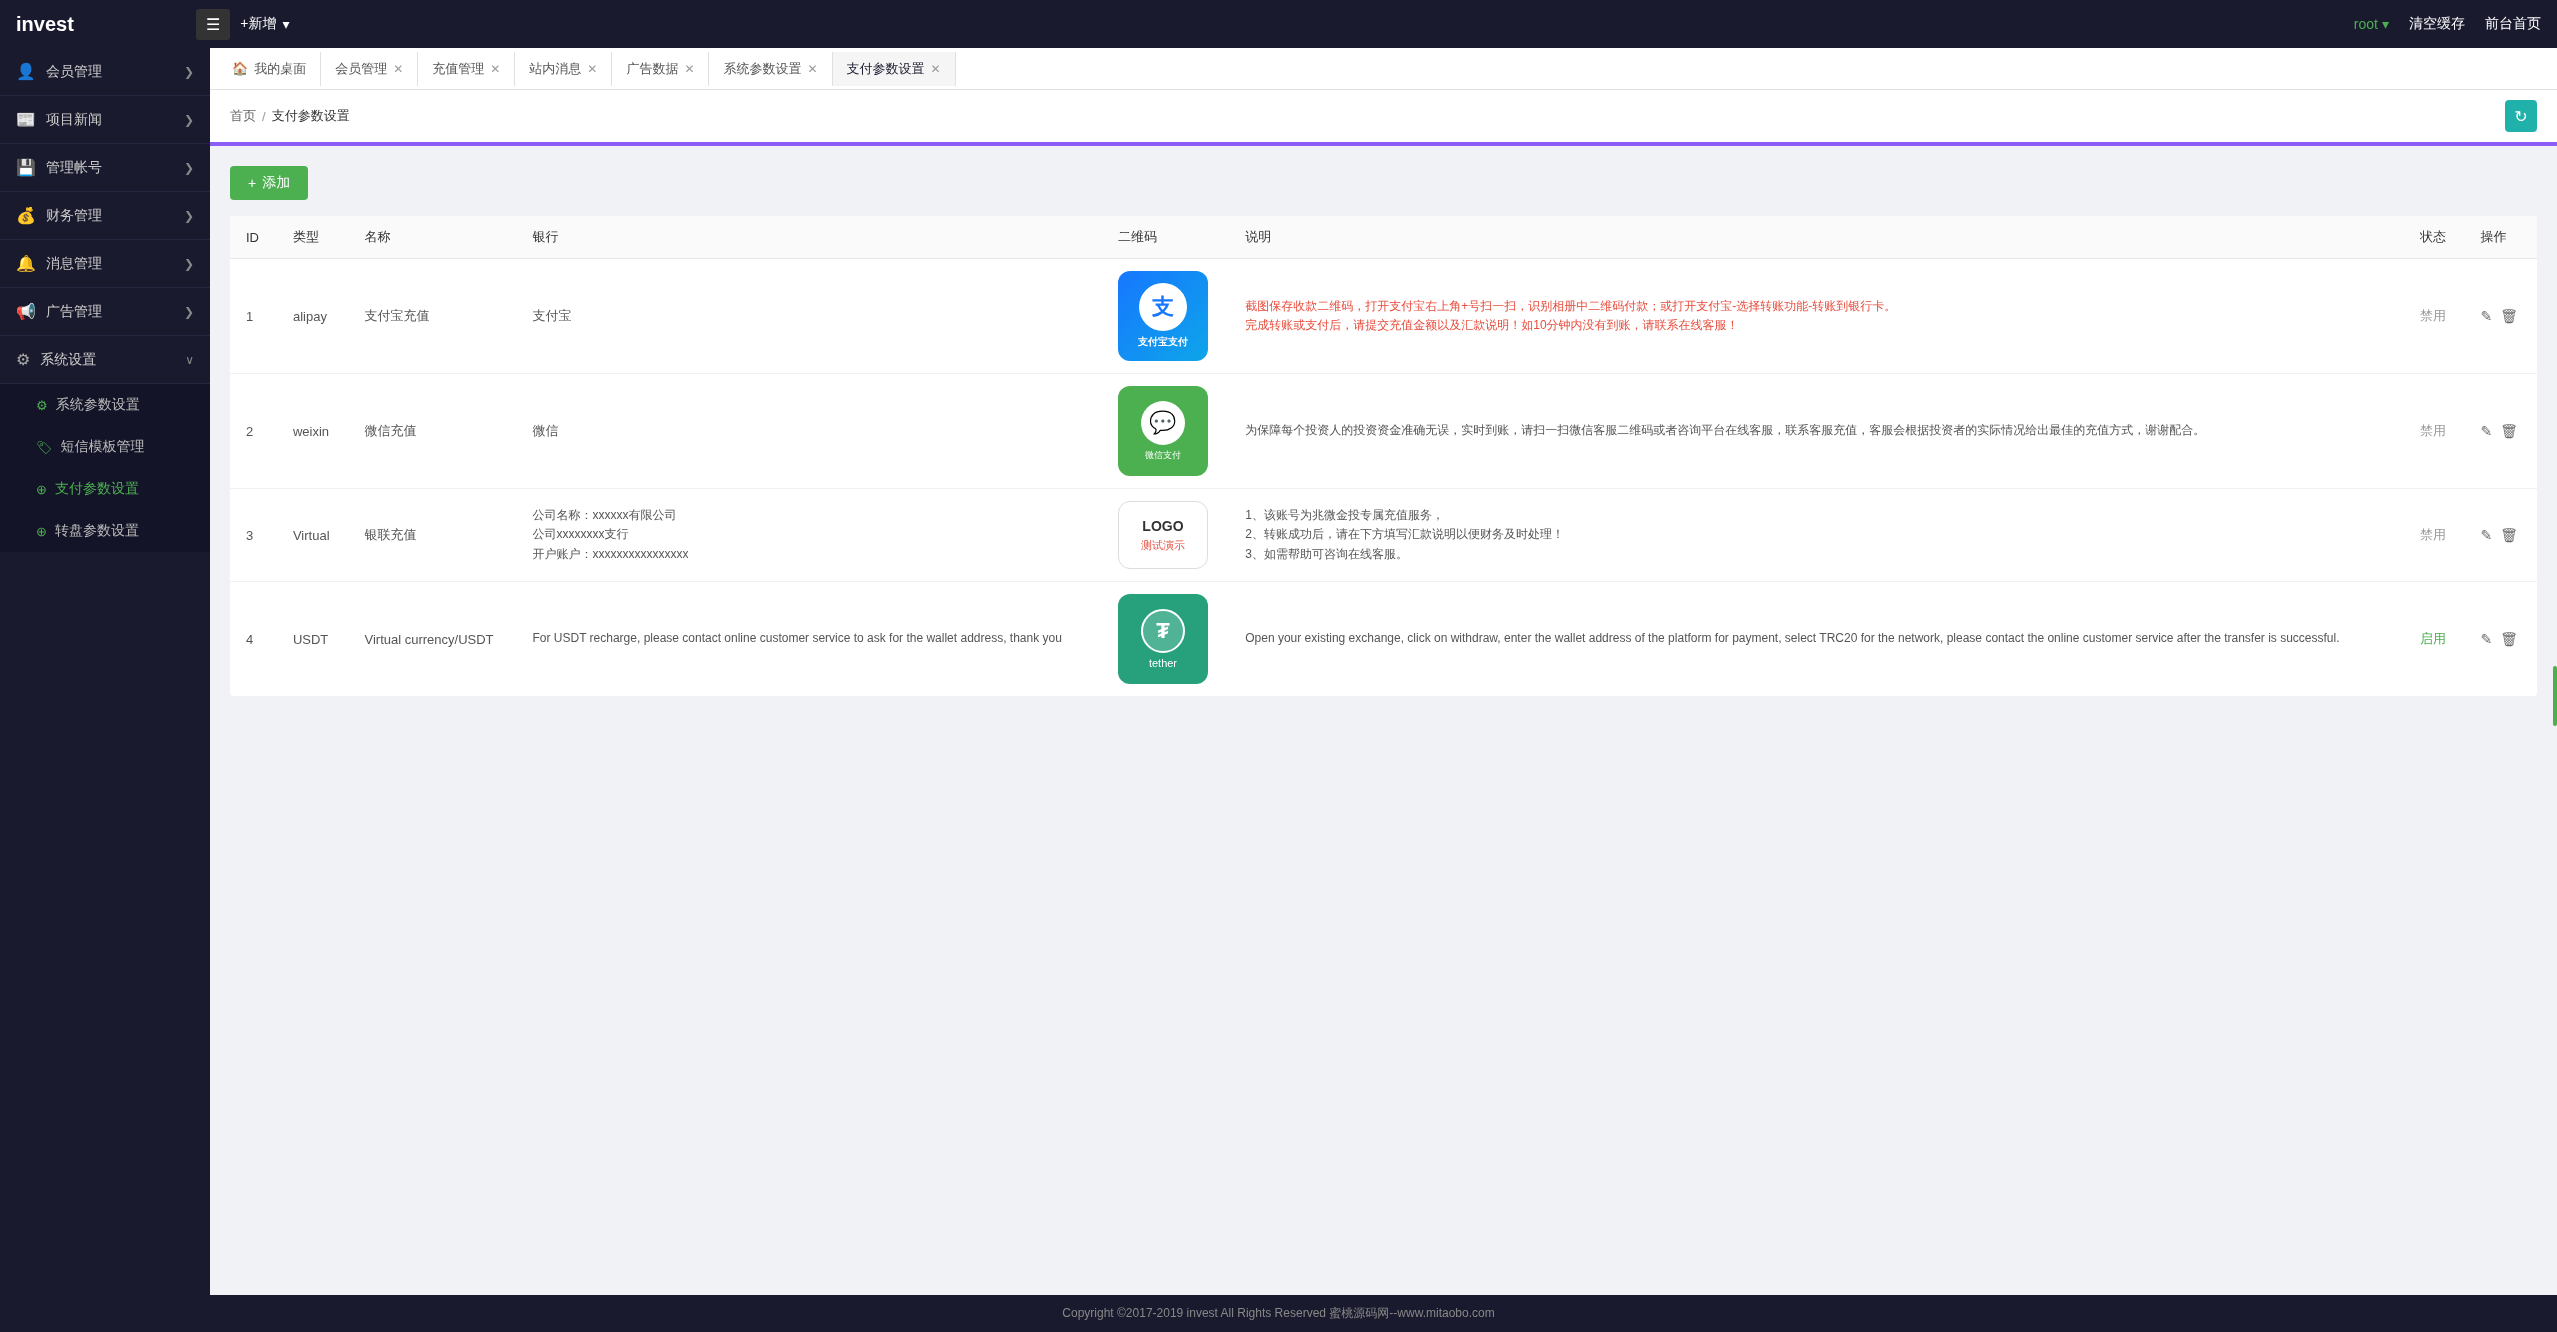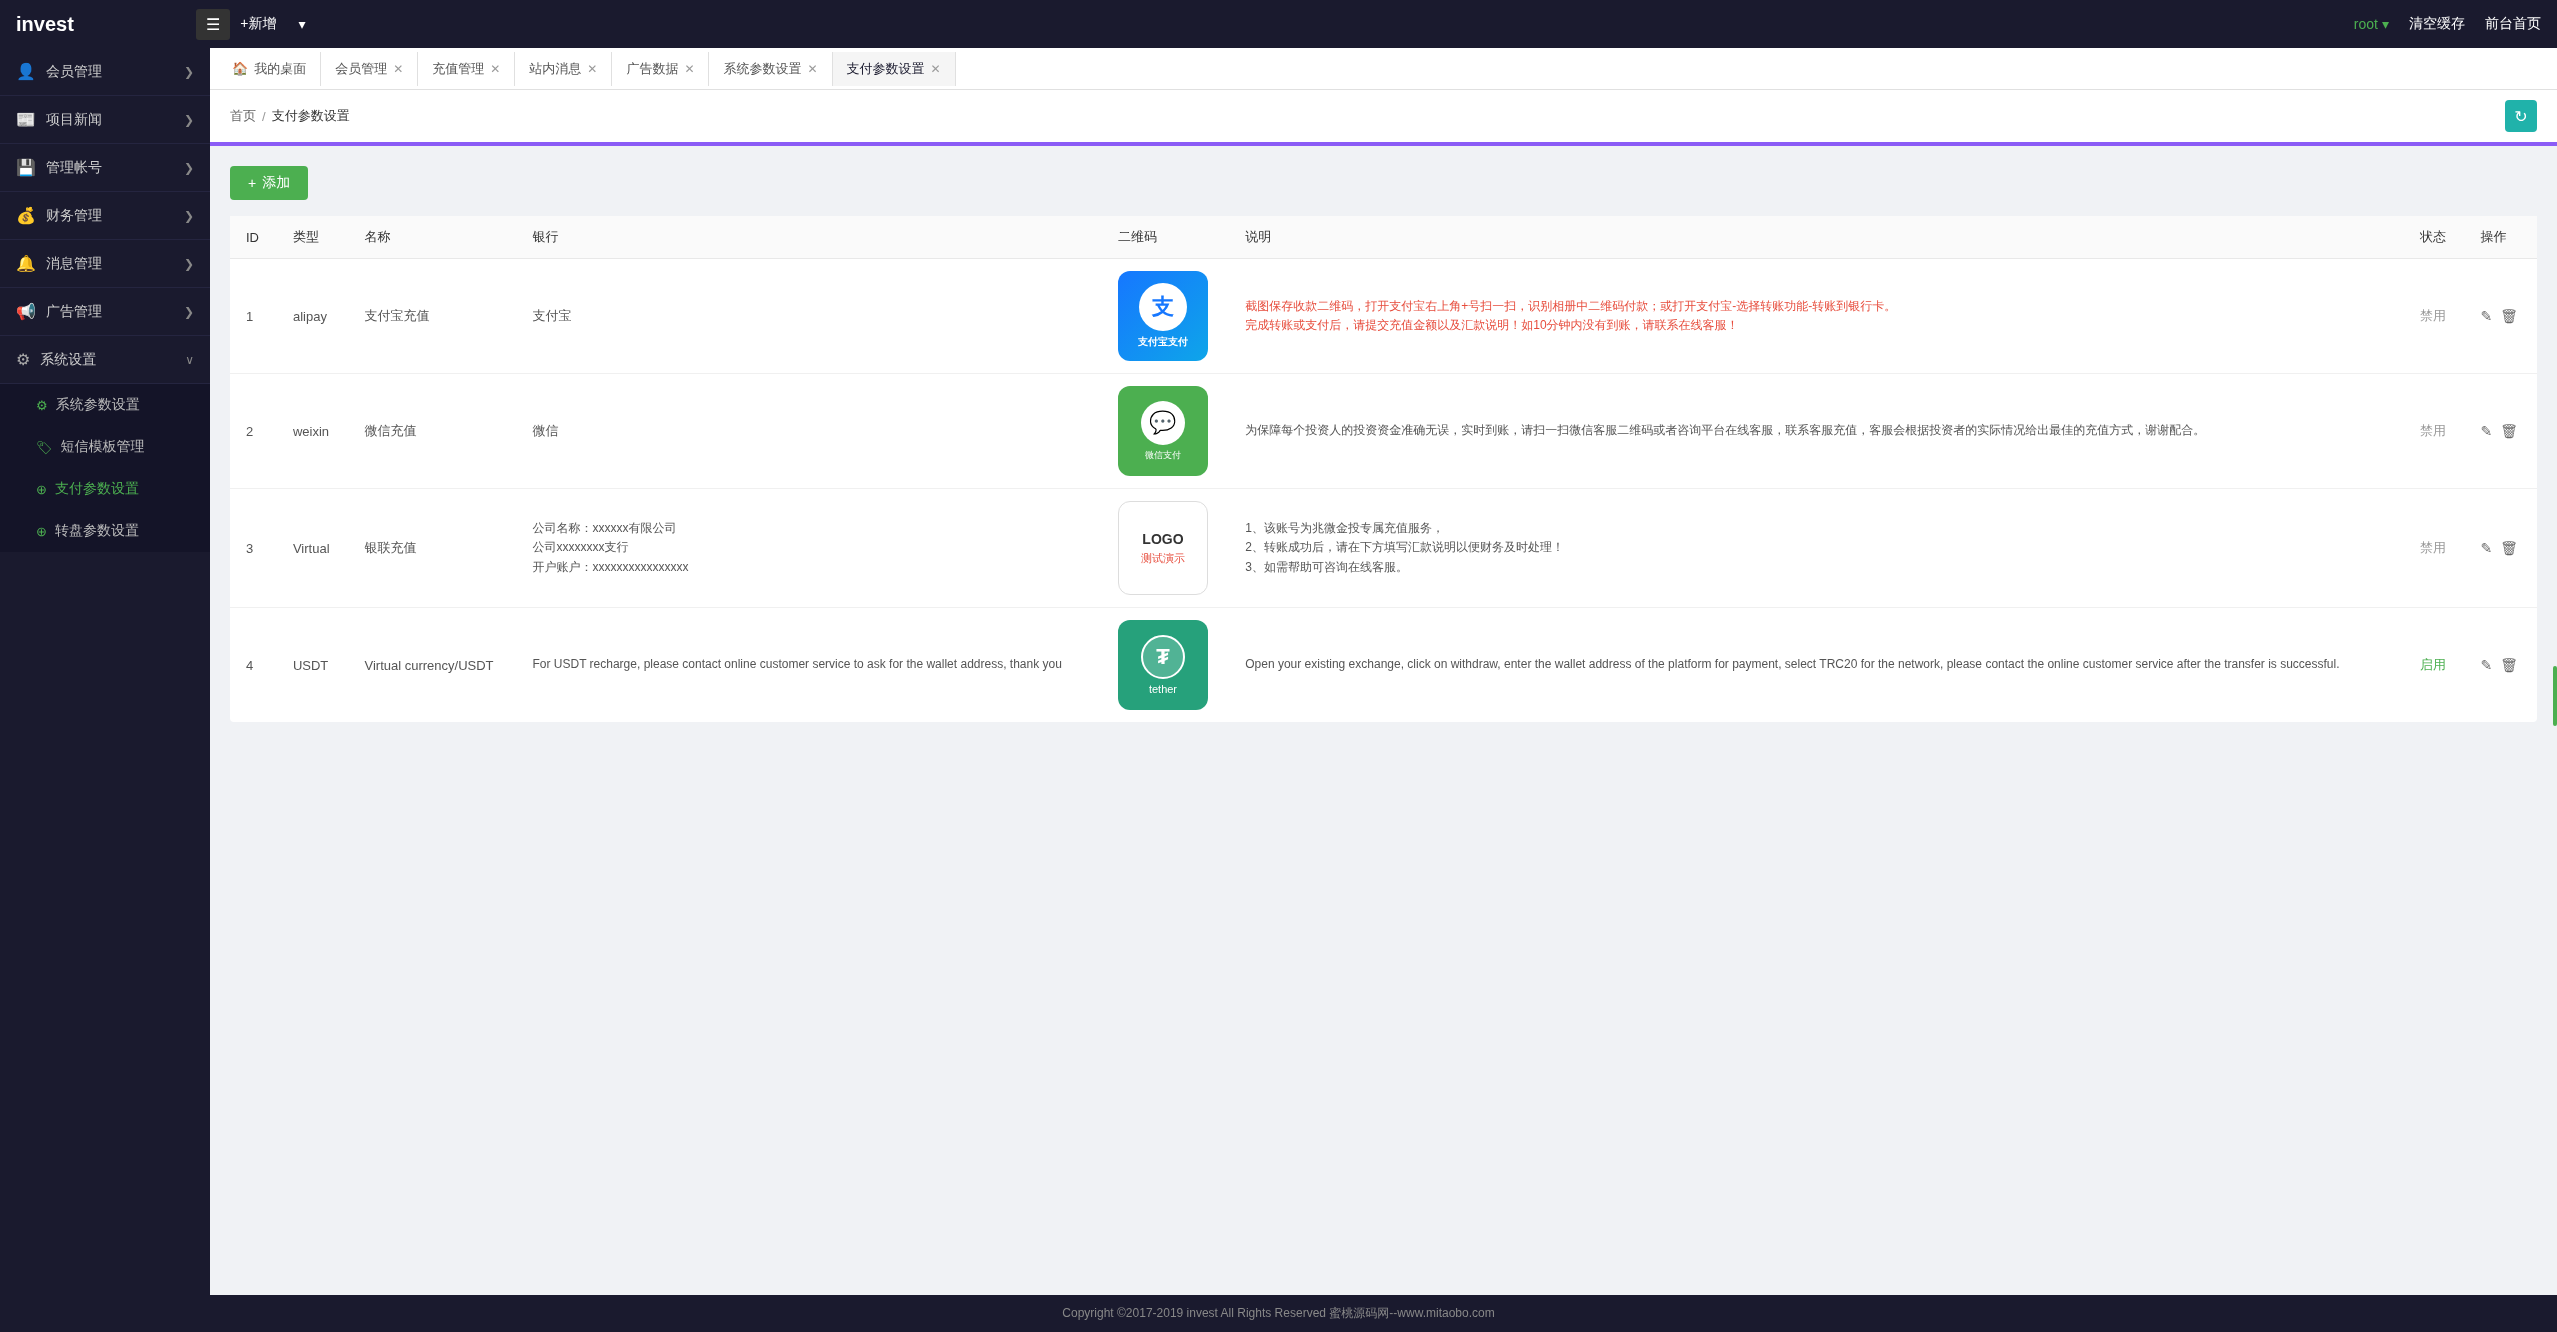--- a/index.html
+++ b/index.html
@@ -32,21 +32,21 @@
       font-size: 16px;
     }
     .top-header .new-btn {
       background: transparent;
       border: none;
       color: #fff;
       cursor: pointer;
       font-size: 14px;
       display: flex;
       align-items: center;
-      gap: 22px;
+      gap: 6px;
     }
     .top-header .spacer { flex: 1; }
     .top-header .header-right {
       display: flex;
       gap: 20px;
       font-size: 14px;
     }
     .top-header .user-info {
       color: #4caf50;
       display: flex;
@@ -244,21 +244,21 @@
       display: flex;
       flex-direction: column;
       align-items: center;
       justify-content: center;
       gap: 4px;
     }
 
     
     .chinapay-logo {
       width: 90px;
-      height: 94px;
+      height: 68px;
       border-radius: 12px;
       border: 1px solid #ddd;
       display: flex;
       flex-direction: column;
       align-items: center;
       justify-content: center;
       gap: 4px;
       background: #fff;
     }
     .chinapay-logo .logo-text {

